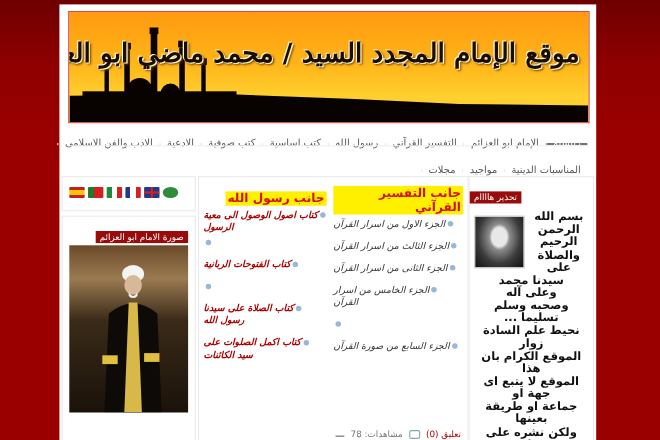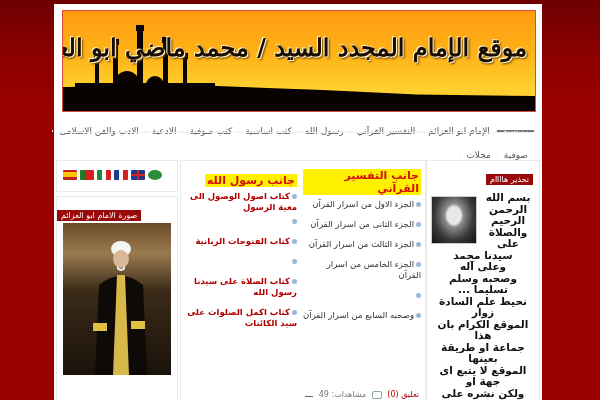--- a/index.html
+++ b/index.html
@@ -52,39 +52,40 @@
   .col-right { left:372px; top:156px; width:112px; height:244px; }
   .col-mid { left:126px; top:156px; width:244px; height:244px; }
   .col-left-top { left:2px; top:156px; width:120px; height:30px; }
   .col-left-bot { left:2px; top:192px; width:120px; height:208px; }
   .badge {
     background:#9a0a0a; color:#fff; font-size:8px; padding:1px 4px;
     display:inline-block; direction:rtl;
   }
   .flags { display:flex; flex-direction:row; gap:3px; padding:9px 6px; }
   .flag { width:14px; height:10px; border-radius:1px; }
-  .warn-head { text-align:right; padding:6px 6px 0 0; }
+  .warn-head { padding:6px 6px 0 0; }
   .warn-body { position:relative; padding:6px 4px 0 4px; direction:rtl; }
   .sheikh-thumb {
     float:left; width:44px; height:46px; margin:4px 4px 2px 0;
     background: radial-gradient(ellipse at 50% 40%, #e8e8e8 0 22%, #8c8c8c 30%, #3a3a3a 62%, #111 100%);
     border:1px solid #ccc;
   }
   .warn-text {
     font-size:10.5px; line-height:11.5px; color:#111; text-align:center; font-weight:bold;
   }
   .section-col { position:absolute; top:8px; direction:rtl;margin-left:24px; }
   .section-title {
     display:inline-block; background:#fff000; color:#d41010;
     font-size:11px; font-weight:bold; padding:0 2px; margin-bottom:4px;
   }
   .link-list { list-style:none; margin:0; padding:0; }
   .link-list li {
-    font-size:8.5px; line-height:11px; margin-bottom:9px; text-align:right;
+    font-size:8.5px; line-height:11px; margin-bottom:9px; text-align:left;
     cursor:pointer;
+    font-style:italic;
   }
   .bullet {
     display:inline-block; width:5px; height:5px; border-radius:50%;
     background:#9ab7d8; margin-left:2px; vertical-align:middle;
   }
   .quran li { color:#333; }
   .rasul li { color:#b00000; font-weight:bold; }
   .meta {
     position:absolute; right:6px; bottom:6px; font-size:8px; color:#777;
     direction:rtl; white-space:nowrap;
@@ -132,97 +133,98 @@
       <div class="nav-item">الإمام ابو العزائم</div>
       <div class="nav-item">التفسير القرآني</div>
       <div class="nav-item">رسول الله</div>
       <div class="nav-item">كتب اساسية</div>
       <div class="nav-item">كتب صوفية</div>
       <div class="nav-item">الادعية</div>
       <div class="nav-item">الادب والفن الاسلامى</div>
     </div>
     <div class="nav-sep-line"></div>
     <div class="nav-row second">
-      <div class="nav-item">صوفية</div>
+      <div class="nav-item">المناسبات الدينية</div>
+      <div class="nav-item">مواجيد</div>
       <div class="nav-item">مجلات</div>
     </div>
   </div>
 
   <div class="col col-right">
     <div class="warn-head">
       <span class="badge">تحذير هاااام</span>
     </div>
     <div class="warn-body">
       <div class="sheikh-thumb"></div>
       <div class="warn-text">
         <div>بسم الله</div>
         <div>الرحمن الرحيم</div>
         <div>والصلاة على</div>
         <div>سيدنا محمد</div>
         <div>وعلى آله</div>
         <div>وصحبه وسلم تسليما ...</div>
         <div>نحيط علم السادة زوار</div>
         <div>الموقع الكرام بان هذا</div>
+        <div>الموقع لا يتبع اى جهة او</div>
         <div>جماعة او طريقة بعينها</div>
-        <div>الموقع لا يتبع اى جهة او</div>
         <div>ولكن نشره على شبكة</div>
 
       </div>
     </div>
   </div>
 
   <div class="col col-mid">
     <div class="section-col quran" style="right:4px; width:118px;">
       <div class="section-title">جانب التفسير القرآني</div>
       <ul class="link-list">
         <li><span class="bullet"></span><span>الجزء الاول من اسرار القرآن</span></li>
+        <li style="margin-top:6px;"><span class="bullet"></span><span>الجزء الثالث من اسرار القرآن</span></li>
         <li style="margin-top:6px;"><span class="bullet"></span><span>الجزء الثانى من اسرار القرآن</span></li>
-        <li style="margin-top:6px;"><span class="bullet"></span><span>الجزء الثالث من اسرار القرآن</span></li>
         <li><span class="bullet"></span><span>الجزء الخامس من اسرار القرآن</span></li>
         <li><span class="bullet"></span></li>
-        <li><span class="bullet"></span><span>وصحبه السابع من اسرار القرآن</span></li>
+        <li><span class="bullet"></span><span>الجزء السابع من صورة القرآن</span></li>
       </ul>
     </div>
 
     <div class="section-col rasul" style="right:128px; width:112px;">
       <div class="section-title">جانب رسول الله</div>
       <ul class="link-list">
         <li><span class="bullet"></span><span>كتاب اصول الوصول الى معية الرسول</span></li>
         <li style="margin-top:-6px;"><span class="bullet"></span></li>
         <li><span class="bullet"></span><span>كتاب الفتوحات الربانية</span></li>
         <li><span class="bullet"></span></li>
         <li><span class="bullet"></span><span>كتاب الصلاة على سيدنا رسول الله</span></li>
         <li><span class="bullet"></span><span>كتاب اكمل الصلوات على سيد الكائنات</span></li>
       </ul>
     </div>
 
     <div class="meta">
       <span class="comments">تعليق (0)</span>
       <span style="display:inline-block;width:8px;height:6px;border:1px solid #8aa;border-radius:2px;margin:0 3px;vertical-align:middle;"></span>
-      <span>مشاهدات: 49</span>
+      <span>مشاهدات: 78</span>
       <span style="display:inline-block;width:8px;height:4px;border-bottom:1px solid #666;margin-right:3px;"></span>
     </div>
   </div>
 
   <div class="col col-left-top">
     <div class="flags">
       <div class="flag" style="background:linear-gradient(#c81e1e 0 25%, #ffc400 25% 75%, #c81e1e 75%);"></div>
       <div class="flag" style="background:linear-gradient(90deg,#1f7a2a 0 40%, #d42020 40%);"></div>
       <div class="flag" style="background:linear-gradient(90deg,#1f8a3a 0 33%, #fff 33% 66%, #d42020 66%);"></div>
       <div class="flag" style="background:linear-gradient(90deg,#1f3a8a 0 33%, #fff 33% 66%, #d42020 66%);"></div>
       <div class="flag" style="background:#1f3a8a; position:relative; overflow:hidden;">
         <div style="position:absolute;left:0;top:4px;width:14px;height:2px;background:#d42020;"></div>
         <div style="position:absolute;left:6px;top:0;width:2px;height:10px;background:#d42020;"></div>
       </div>
       <div class="flag" style="background:#2e8b3a; border-radius:50%;"></div>
     </div>
   </div>
 
   <div class="col col-left-bot">
-    <div style="text-align:left; padding:6px 6px 0 0;">
+    <div style="text-align:right; padding:6px 6px 0 0;">
       <span class="badge">صورة الامام ابو العزائم</span>
     </div>
     <div class="portrait">
       <svg class="figure" viewBox="0 0 60 140">
         <ellipse cx="32" cy="14" rx="10" ry="8" fill="#f4f4f0"></ellipse>
         <ellipse cx="32" cy="24" rx="8" ry="9" fill="#d9b89a"></ellipse>
         <path d="M28 30 q4 8 8 0 v4 q-4 4 -8 0z" fill="#f0f0f0"></path>
         <path d="M6 140 L10 50 Q32 32 54 50 L58 140 Z" fill="#0e0a08"></path>
         <path d="M28 40 L36 40 L40 140 L24 140 Z" fill="#d9b84a"></path>
         <rect x="4" y="88" width="14" height="8" fill="#e0c040"></rect>

